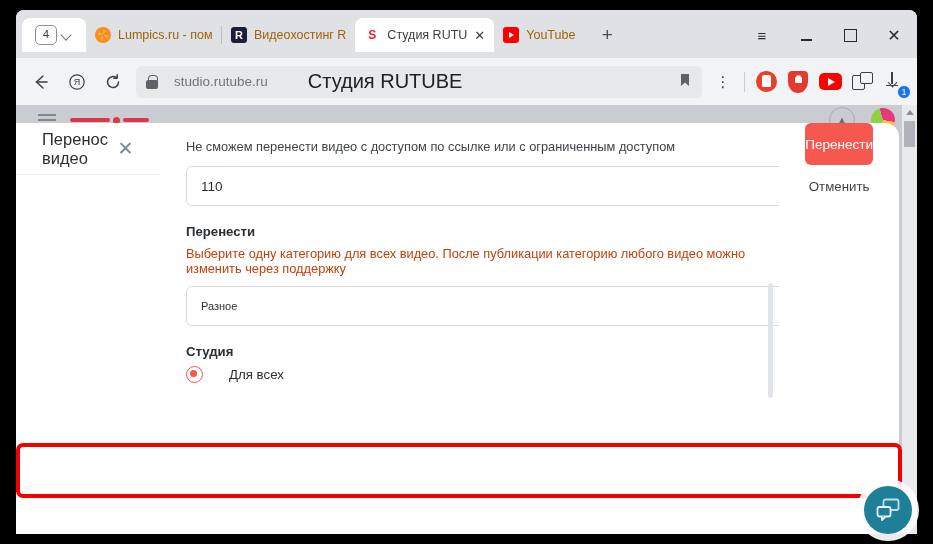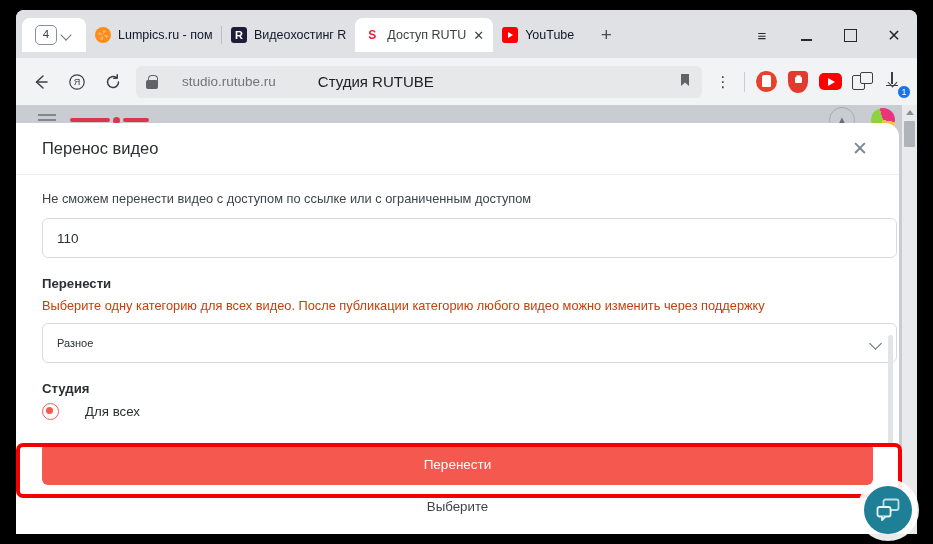--- a/index.html
+++ b/index.html
@@ -76,21 +76,21 @@
     width: 1px; height: 18px;
     background: #b9bcc2;
     margin-bottom: 14px;
   }
   .tab-title {
     font-size: 12.5px;
     white-space: nowrap;
     overflow: hidden;
     color: #3c4043;
   }
-  .tab.inactive .tab-title { color: #0f172a; }
+  .tab.inactive .tab-title { color: #a16207; }
   .fav { width: 16px; height: 16px; flex: 0 0 16px; border-radius: 3px; }
   .fav.lumpics {
     background: radial-gradient(circle at 50% 50%, #ffd28a 0 28%, #ff8c1a 28% 100%);
     border-radius: 50%;
     position: relative;
   }
   .fav.lumpics::after {
     content: ""; position: absolute; inset: 3px;
     border-radius: 50%;
     background:
@@ -161,44 +161,44 @@
     display: flex; align-items: center; justify-content: center;
     color: #3c4043;
   }
   .omnibox {
     flex: 1;
     height: 32px;
     background: #e7e8ea;
     border-radius: 6px;
     display: flex; align-items: center;
     padding: 0 10px;
-    gap: 24px;
+    gap: 16px;
     margin: 0 4px;
     min-width: 0;
   }
   .lockicon {
     width: 12px; height: 14px;
     position: relative;
     flex: 0 0 12px;
   }
   .lockicon::before {
     content:""; position:absolute; left:2px; top:0;
     width:8px; height:7px;
     border:1.8px solid #5f6368; border-bottom:none;
     border-radius: 4px 4px 0 0;
   }
   .lockicon::after {
     content:""; position:absolute; left:0; top:5.5px;
     width:12px; height:8.5px; background:#5f6368; border-radius:2px;
   }
   .omnibox-url { font-size: 13.5px; color: #70757a; white-space: nowrap; }
   .omnibox-title {
-    font-size: 15px; color: #202124;
+    font-size: 20px; color: #202124;
     white-space: nowrap; overflow: hidden;
-    margin-left: 18px;
+    margin-left: 24px;
   }
   .bookmark-ico { margin-left: auto; color: #5f6368; font-size: 15px; }
   .ext {
     width: 30px; height: 30px;
     display: flex; align-items: center; justify-content: center;
     position: relative;
   }
   .ext-dots { font-size: 15px; color: #3c4043; letter-spacing: 0; }
   .vsep { width: 1px; height: 20px; background: #c9ccd1; margin: 0 4px; }
   .ico-circle { width: 21px; height: 21px; border-radius: 50%; position: relative; }
@@ -315,21 +315,21 @@
     position:absolute; left:2px; top:16px; width:11px; height:26px;
     background:#b0b4ba; border-radius:1px;
   }
 
   
   .modal {
     position: absolute;
     left: 0; top: 18px; right: 18px; bottom: 0;
     background: #ffffff;
     border-radius: 0 14px 0 0;
-    display: flex; flex-direction: column;
+    display: flex; flex-direction: row;
     overflow: hidden;
   }
   .modal-head {
     height: 52px;
     display: flex; align-items: center;
     padding: 0 26px 0 26px;
     border-bottom: 1px solid #eceef0;
     flex: 0 0 52px;
   }
   .modal-title { font-size: 16.5px; color: #2b2f33; }
@@ -480,21 +480,21 @@
 
       <div class="tab-sep"></div>
 
       <div class="tab inactive">
         <span class="fav rutube-dark">R</span>
         <span class="tab-title">Видеохостинг R</span>
       </div>
 
       <div class="tab active">
         <span class="fav rutube-white">S</span>
-        <span class="tab-title">Доступ RUTU</span>
+        <span class="tab-title">Студия RUTU</span>
         <span class="tab-close">✕</span>
       </div>
 
       <div class="tab inactive">
         <span class="fav yt"></span>
         <span class="tab-title">YouTube</span>
       </div>
 
       <div class="newtab">+</div>
 
@@ -612,21 +612,21 @@
             </div>
           </div>
 
           <div class="modal-scroll">
             <div class="ms-thumb"></div>
           </div>
         </div>
 
         <div class="modal-foot">
           <div class="submit-btn">Перенести</div>
-          <div class="cancel-btn">Выберите</div>
+          <div class="cancel-btn">Отменить</div>
         </div>
       </div>
     </div>
   </div>
 
   <div class="highlight"></div>
 
   <div class="chat-fab">
     <svg width="26" height="24" viewBox="0 0 26 24" aria-hidden="true">
       <rect x="8.5" y="1.5" width="15" height="10.5" rx="2" fill="none" stroke="#bfe0e6" stroke-width="1.8"></rect>

